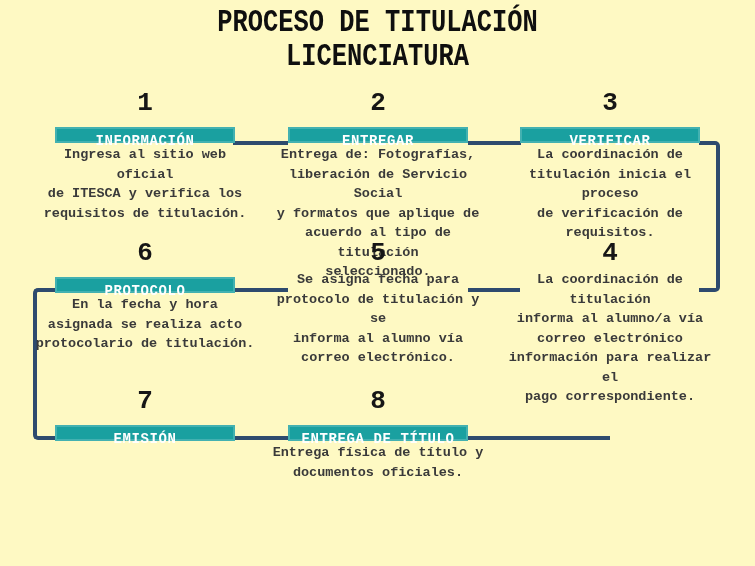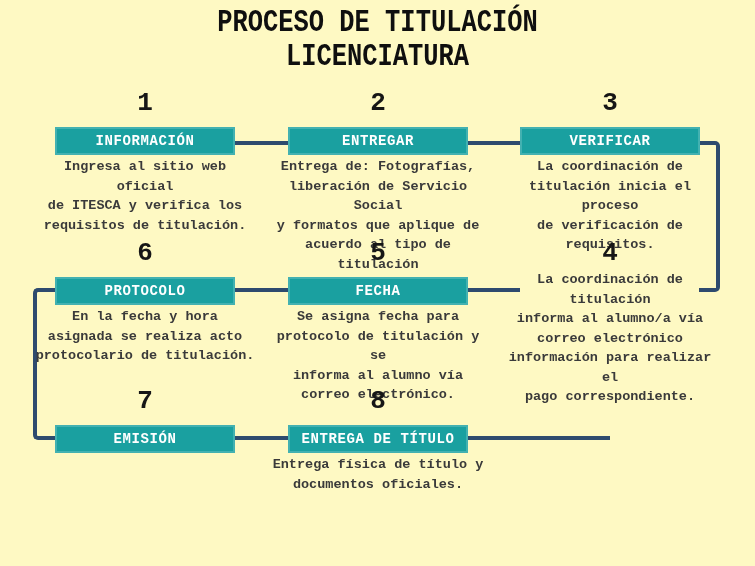--- a/index.html
+++ b/index.html
@@ -38,21 +38,21 @@
   .num {
     height: 30px;
     line-height: 30px;
     text-align: center;
     font-size: 26px;
     font-weight: bold;
     color: #161616;
   }
   .tbox {
     width: 180px;
-    height: 28px;
+    height: 16px;
     line-height: 28px;
     margin: 9px auto 0;
     background: #1aa0a0;
     text-align: center;
     box-shadow: inset 0 0 0 2px rgba(255,255,255,0.18);
   }
   .tbox .lbl {
     color: #ffffff;
     font-weight: bold;
     font-size: 14px;
@@ -153,23 +153,20 @@
     <div class="num">4</div>
     <div class="desc">La coordinación de titulación
 informa al alumno/a vía
 correo electrónico
 información para realizar el
 pago correspondiente.</div>
   </div>
 
   <div class="step c2 r2">
     <div class="num">5</div>
-    <div class="tbox">
-      <span class="lbl">FECHA</span>
-    </div>
     <div class="desc">Se asigna fecha para
 protocolo de titulación y se
 informa al alumno vía
 correo electrónico.</div>
   </div>
 
   <div class="step c1 r2">
     <div class="num">6</div>
     <div class="tbox">
       <span class="lbl">PROTOCOLO</span>

